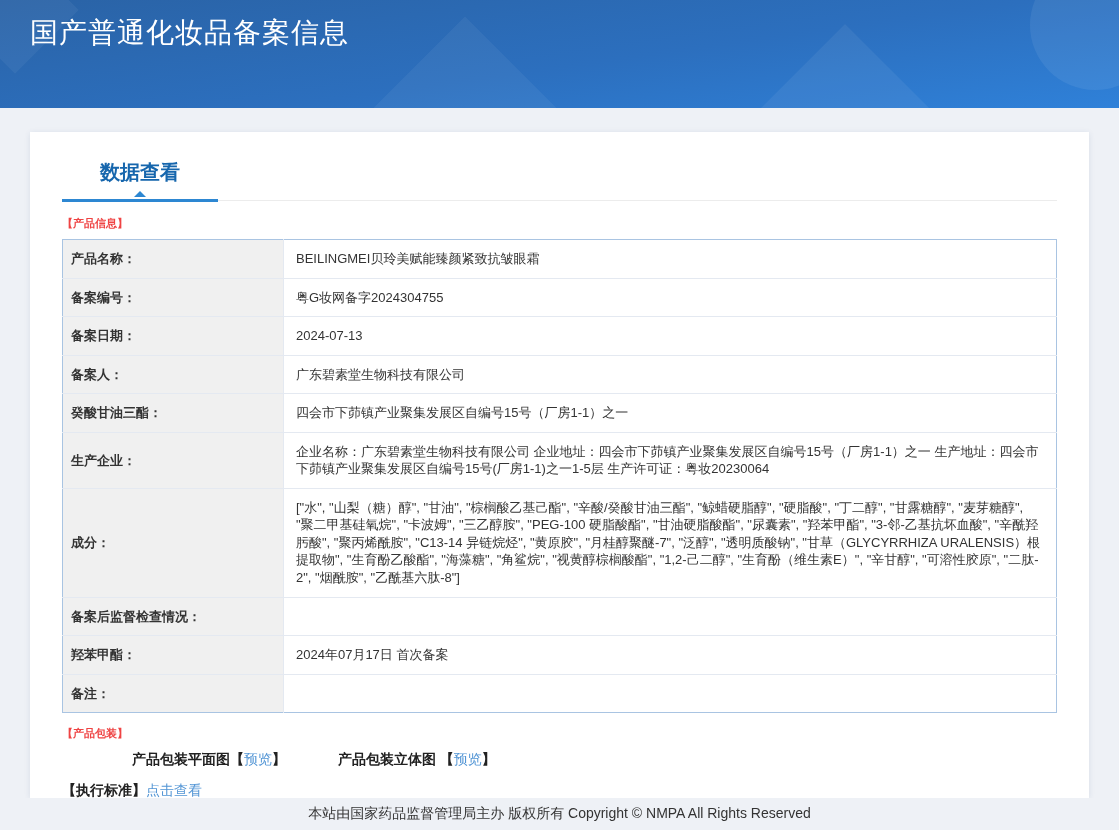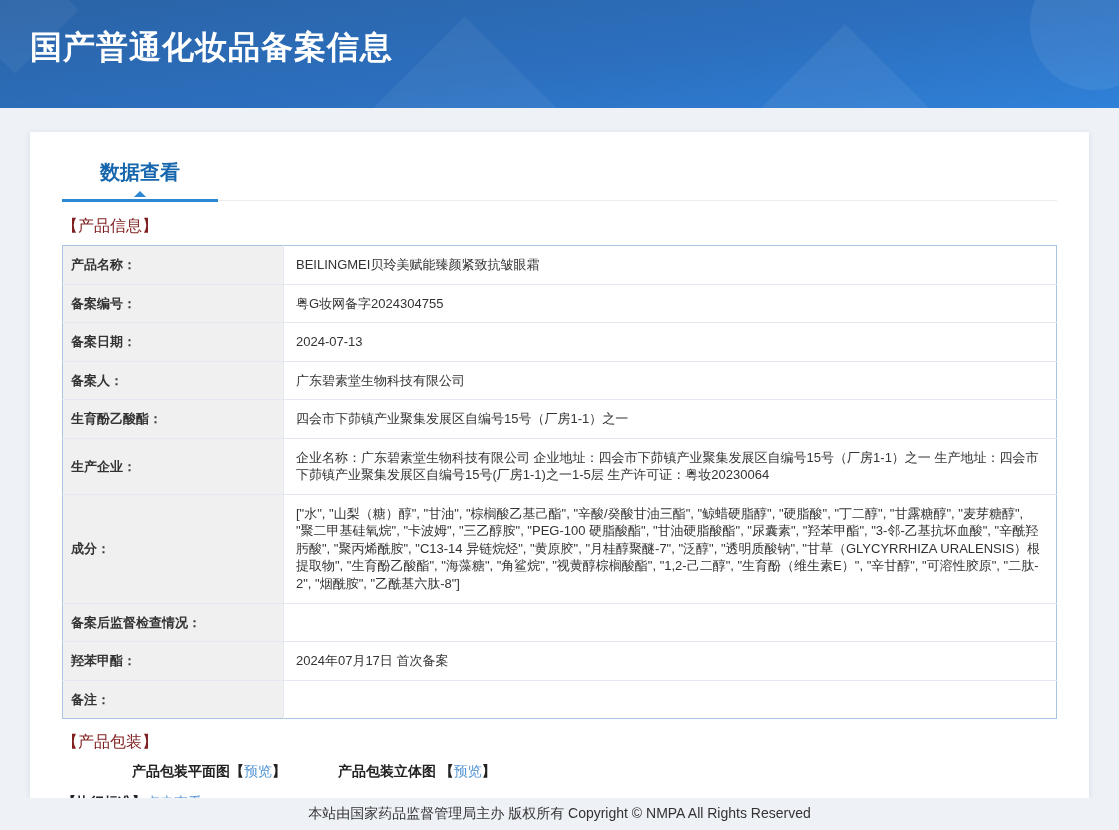--- a/index.html
+++ b/index.html
@@ -16,22 +16,22 @@
     height: 108px;
     background: linear-gradient(172deg, #2a63a6 0%, #2c6fbe 55%, #2f81d9 100%);
     overflow: hidden;
   }
   .banner .deco { position: absolute; background: rgba(255,255,255,0.05); }
   .deco.d1 { width: 210px; height: 210px; left: 360px; top: 60px; transform: rotate(45deg); }
   .deco.d2 { width: 150px; height: 150px; left: 770px; top: 55px; transform: rotate(45deg); background: rgba(255,255,255,0.06); }
   .deco.d3 { width: 130px; height: 130px; border-radius: 50%; left: 1030px; top: -40px; background: rgba(255,255,255,0.07); }
   .deco.d4 { width: 90px; height: 90px; left: -30px; top: -35px; transform: rotate(45deg); }
   .banner h1 {
-    position: absolute; left: 30px; top: 26px;
-    font-size: 32px; font-weight: bold; color: #ffffff; letter-spacing: 1px;
+    position: absolute; left: 30px; top: 14px;
+    font-size: 28px; font-weight: normal; color: #ffffff; letter-spacing: 1px;
   }
   
   .card {
     width: 1059px; height: 666px;
     margin: 24px 30px 0 30px;
     background: #ffffff;
     box-shadow: 0 1px 6px rgba(30,60,110,0.10);
     padding: 0 32px;
     overflow: hidden;
   }
@@ -46,21 +46,21 @@
     position: relative;
     cursor: pointer;
   }
   .tab .tri {
     position: absolute; left: 50%; margin-left: -6px; bottom: 2px;
     width: 0; height: 0;
     border-left: 6px solid transparent; border-right: 6px solid transparent;
     border-bottom: 6px solid #2d87d2;
   }
   
-  .sec-title { font-size: 16px; font-weight: normal; color: #7f1d1d; margin: 15px 0 8px 0; }
+  .sec-title { font-size: 11px; font-weight: bold; color: #ef4444; margin: 15px 0 8px 0; }
   
   table.info {
     width: 100%; border-collapse: collapse;
     border: 1px solid #a9c4e2;
     font-size: 13px; color: #333;
     table-layout: fixed;
   }
   table.info td { padding: 10px 12px; vertical-align: middle; line-height: 1.35; }
   table.info td.lbl {
     width: 221px; background: #f0f0f0; font-weight: bold; color: #333;
@@ -119,21 +119,21 @@
       </tr>
       <tr>
         <td class="lbl">备案日期：</td>
         <td class="val">2024-07-13</td>
       </tr>
       <tr>
         <td class="lbl">备案人：</td>
         <td class="val">广东碧素堂生物科技有限公司</td>
       </tr>
       <tr>
-        <td class="lbl">生育酚乙酸酯：</td>
+        <td class="lbl">癸酸甘油三酯：</td>
         <td class="val">四会市下茆镇产业聚集发展区自编号15号（厂房1-1）之一</td>
       </tr>
       <tr>
         <td class="lbl">生产企业：</td>
         <td class="val">企业名称：广东碧素堂生物科技有限公司 企业地址：四会市下茆镇产业聚集发展区自编号15号（厂房1-1）之一 生产地址：四会市下茆镇产业聚集发展区自编号15号(厂房1-1)之一1-5层 生产许可证：粤妆20230064</td>
       </tr>
       <tr>
         <td class="lbl">成分：</td>
         <td class="val">["水", "山梨（糖）醇", "甘油", "棕榈酸乙基己酯", "辛酸/癸酸甘油三酯", "鲸蜡硬脂醇", "硬脂酸", "丁二醇", "甘露糖醇", "麦芽糖醇", "聚二甲基硅氧烷", "卡波姆", "三乙醇胺", "PEG-100 硬脂酸酯", "甘油硬脂酸酯", "尿囊素", "羟苯甲酯", "3-邻-乙基抗坏血酸", "辛酰羟肟酸", "聚丙烯酰胺", "C13-14 异链烷烃", "黄原胶", "月桂醇聚醚-7", "泛醇", "透明质酸钠", "甘草（GLYCYRRHIZA URALENSIS）根提取物", "生育酚乙酸酯", "海藻糖", "角鲨烷", "视黄醇棕榈酸酯", "1,2-己二醇", "生育酚（维生素E）", "辛甘醇", "可溶性胶原", "二肽-2", "烟酰胺", "乙酰基六肽-8"]</td>
       </tr>

